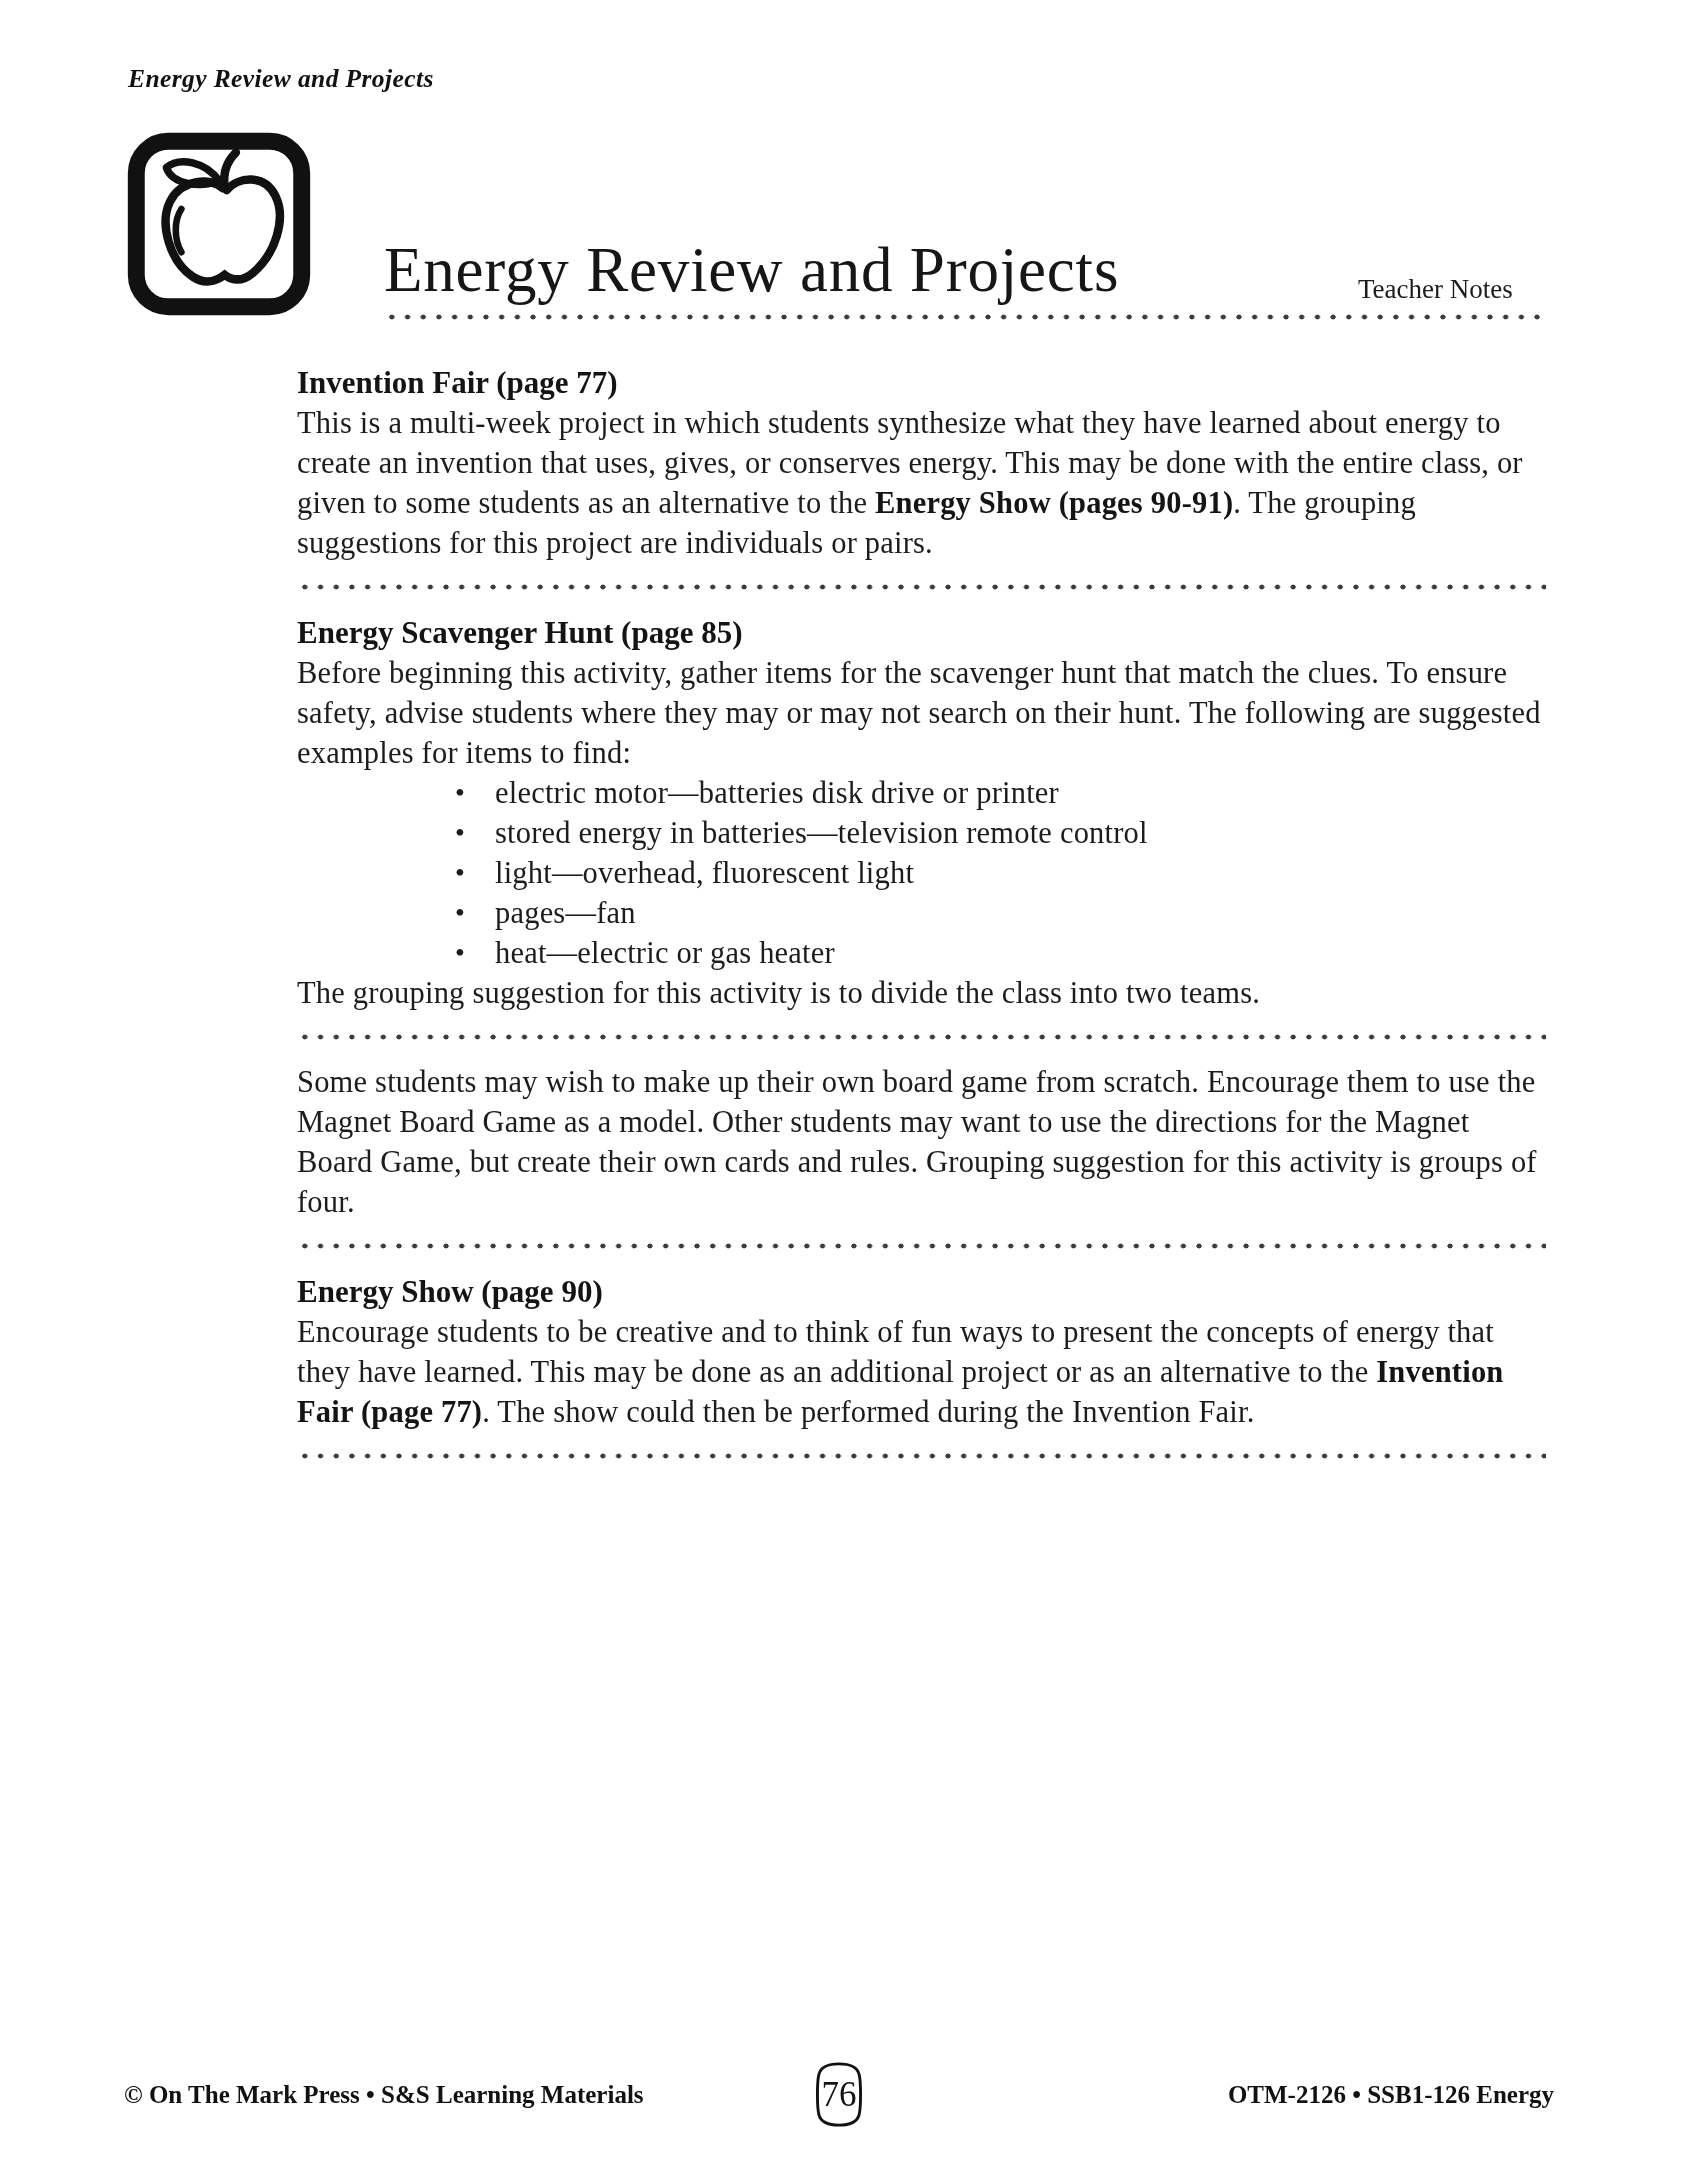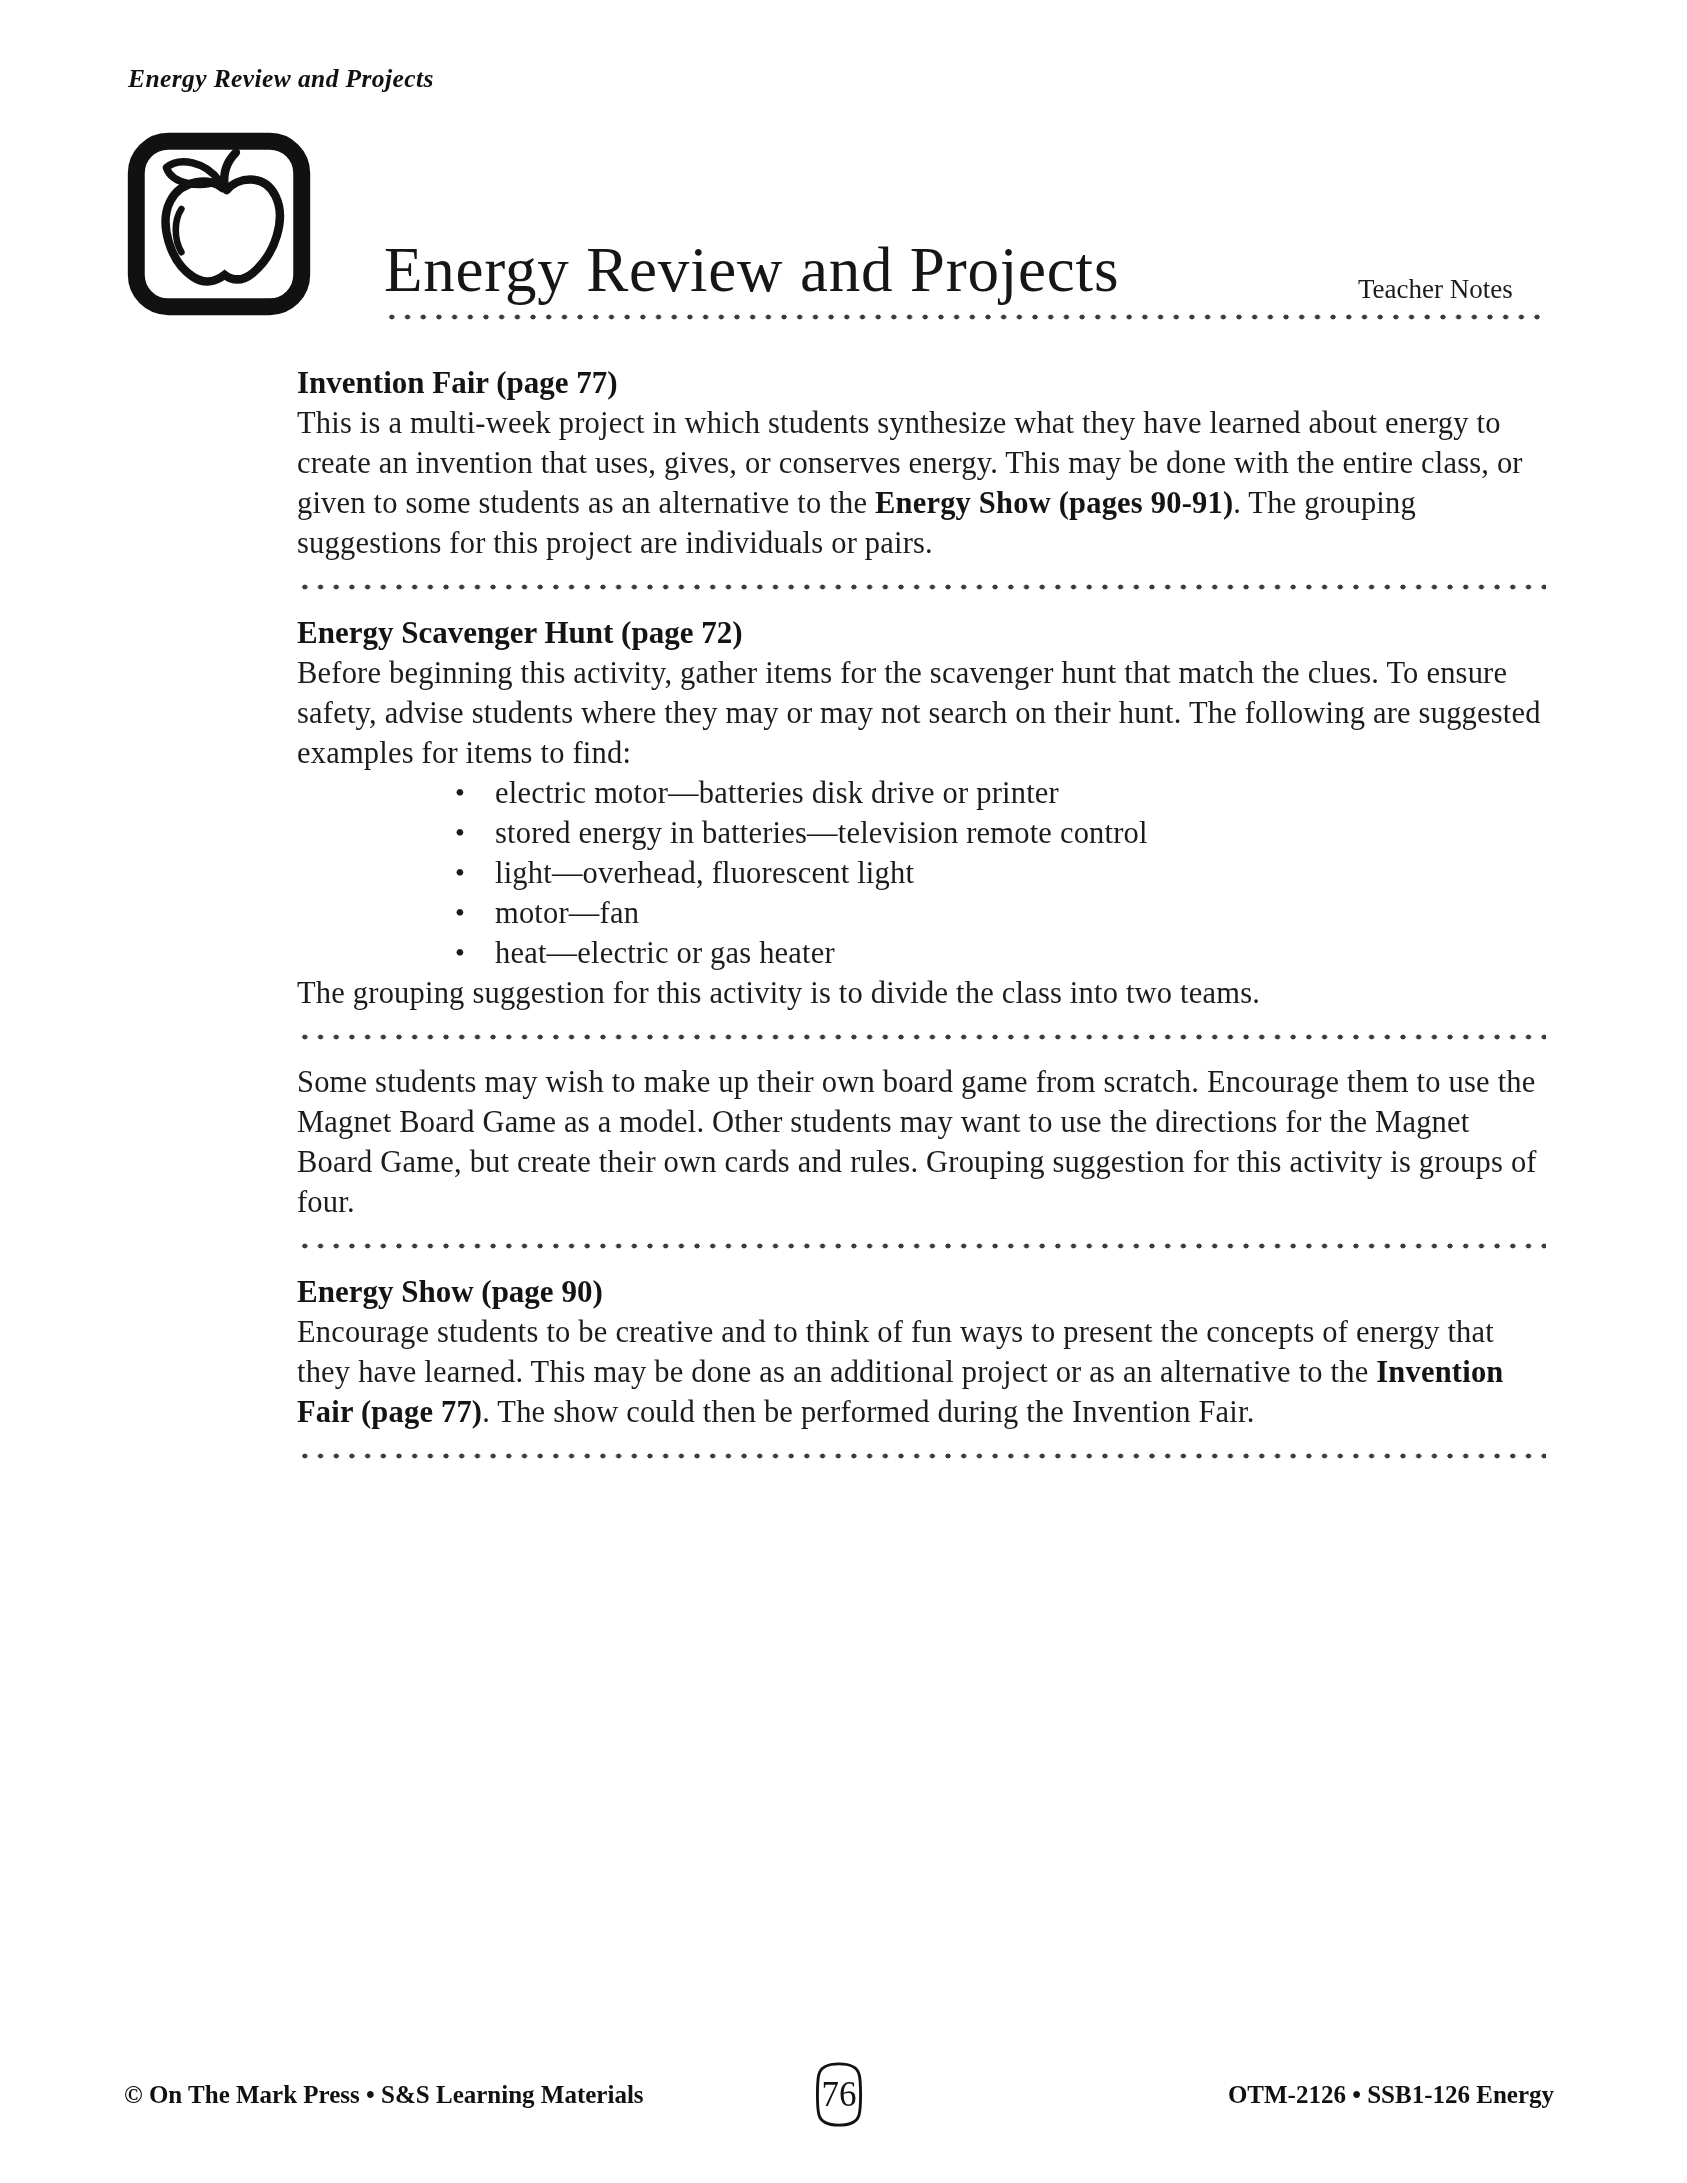--- a/index.html
+++ b/index.html
@@ -89,27 +89,27 @@
   <div class="content">
 
     <section>
       <h2>Invention Fair (page 77)</h2>
       <p><span>This is a multi-week project in which students synthesize what they have learned about energy to create an invention that uses, gives, or conserves energy.  This may be done with the entire class, or given to some students as an alternative to the </span><strong>Energy Show (pages 90-91)</strong><span>. The grouping suggestions for this project are individuals or pairs.</span></p>
     </section>
 
     <div class="dotted rule"></div>
 
     <section>
-      <h2>Energy Scavenger Hunt (page 72)</h2>
+      <h2>Energy Scavenger Hunt (page 85)</h2>
       <p><span>Before beginning this activity, gather items for the scavenger hunt that match the clues. To ensure safety, advise students where they may or may not search on their hunt. The following are suggested examples for items to find:</span></p>
       <ul>
         <li><span class="bullet">•</span><span>electric motor—batteries disk drive or printer</span></li>
         <li><span class="bullet">•</span><span>stored energy in batteries—television remote control</span></li>
         <li><span class="bullet">•</span><span>light—overhead, fluorescent light</span></li>
-        <li><span class="bullet">•</span><span>motor—fan</span></li>
+        <li><span class="bullet">•</span><span>pages—fan</span></li>
         <li><span class="bullet">•</span><span>heat—electric or gas heater</span></li>
       </ul>
       <p>The grouping suggestion for this activity is to divide the class into two teams.</p>
     </section>
 
     <div class="dotted rule"></div>
 
     <section>
       <p><span>Some students may wish to make up their own board game from scratch. Encourage them to use the Magnet Board Game as a model. Other students may want to use the directions for the Magnet Board Game, but create their own cards and rules. Grouping suggestion for this activity is groups of four.</span></p>
     </section>

